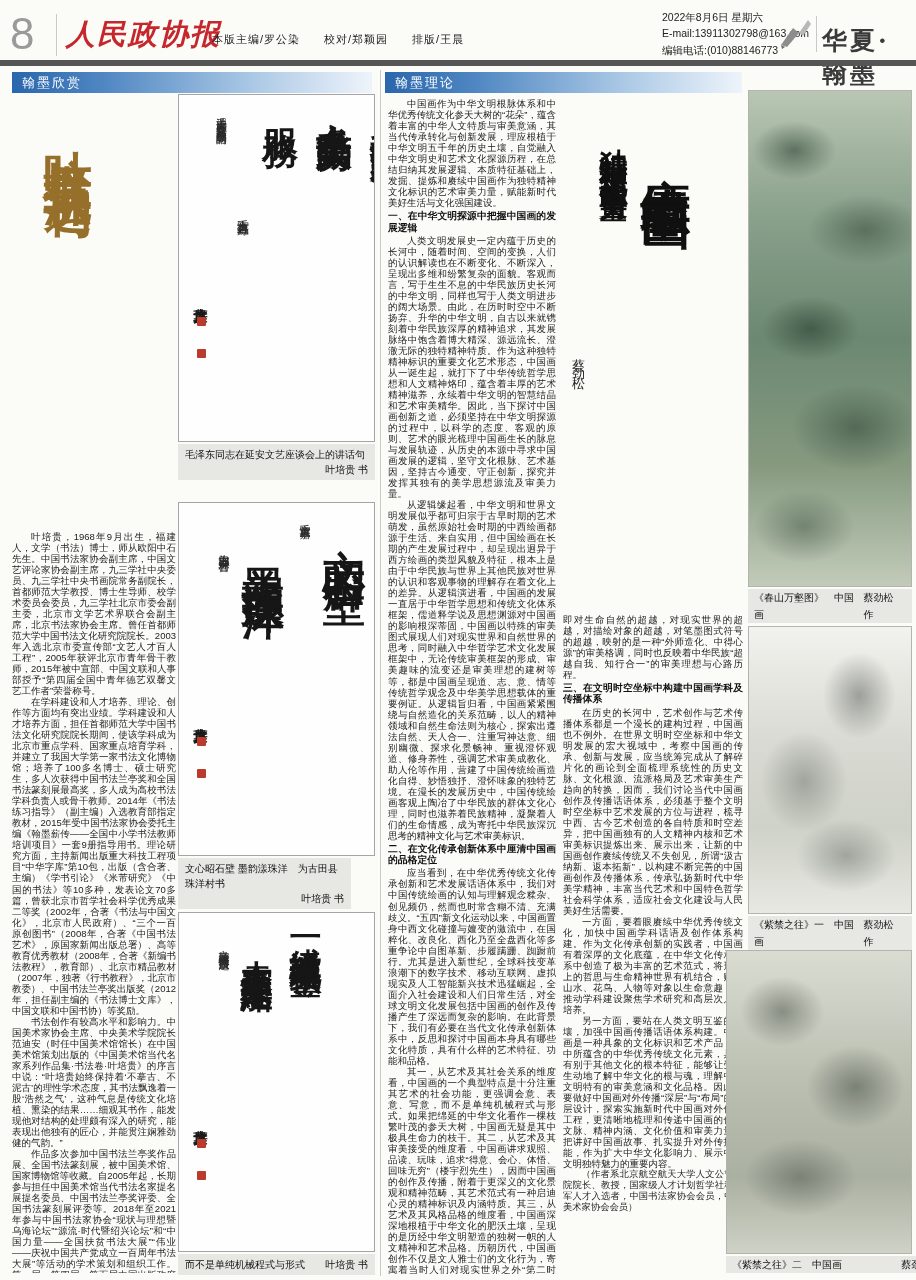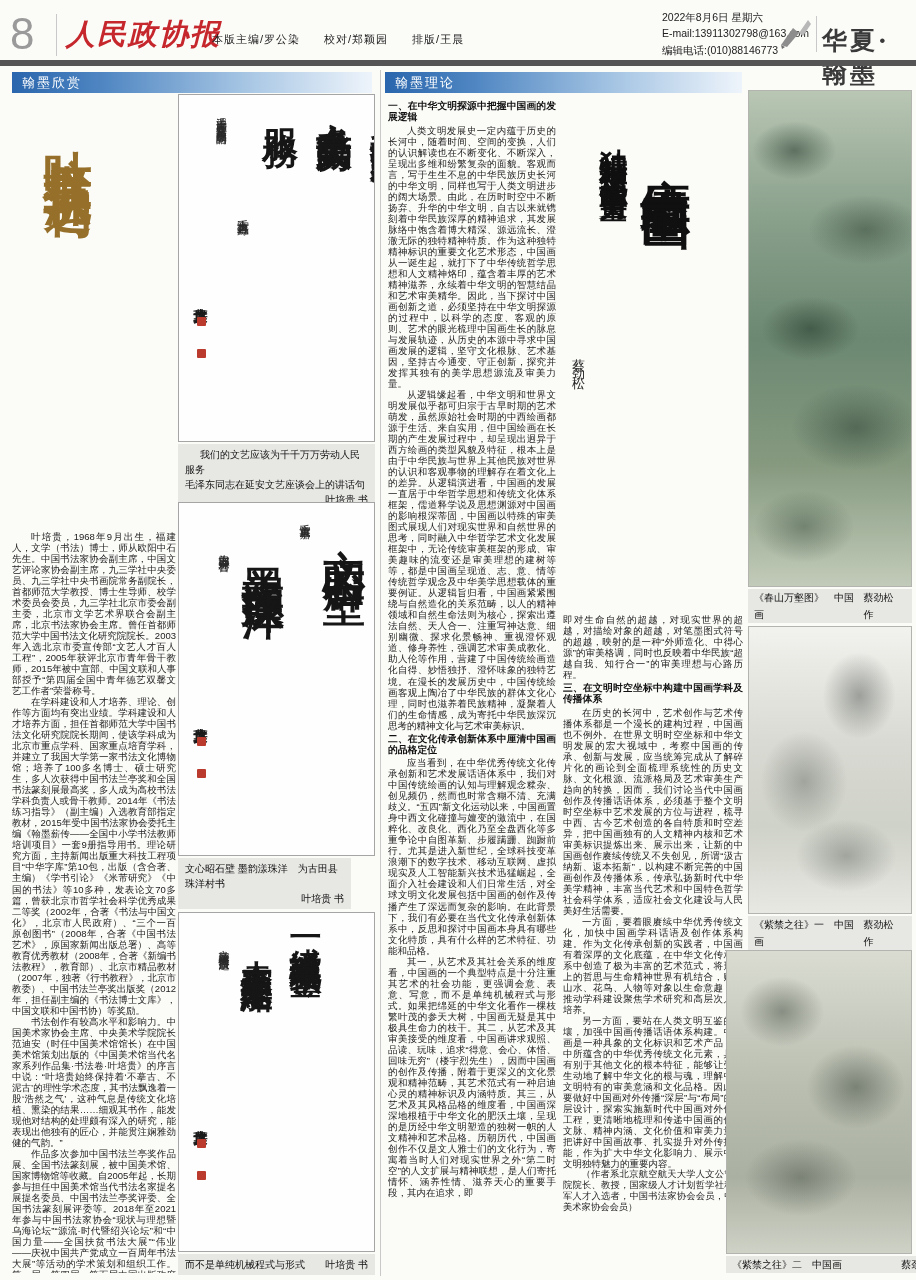--- a/index.html
+++ b/index.html
@@ -102,21 +102,20 @@
     <div class="acol sm" style="padding-top:108px;font-size:12px;">壬寅之春茘錄</div>
     <div class="acol sm" style="padding-top:8px;font-size:10.5px;">毛澤東同志在延安文藝座談會上的講話句</div>
     <div class="acol" style="padding-top:196px;">
       <span class="sig">葉培貴</span>
       <span class="seal"></span>
       <span class="seal"></span>
     </div>
   </div>
 </div>
 <div class="abs capstrip" style="left:178px;top:444px;width:197px;">
-  <div style="text-indent:1.5em;">我们的文艺应该为千千万万劳动人民服务</div>
   <div>毛泽东同志在延安文艺座谈会上的讲话句</div>
   <div class="credit">叶培贵 书</div>
 </div>
 
 <div class="abs artbox" style="left:178px;top:502px;width:197px;height:354px;">
   <div class="artflow">
     <div class="acol big" style="font-size:42px;letter-spacing:8px;padding-top:6px;">文心昭石壁</div>
     <div class="acol sm" style="padding-top:6px;font-size:11px;">壬寅歲首嘉平</div>
     <div class="acol big" style="font-size:42px;letter-spacing:8px;padding-top:24px;">墨韻漾珠洋</div>
     <div class="acol sm" style="padding-top:36px;font-size:11px;">为古田縣珠洋村書</div>
@@ -154,20 +153,21 @@
   <p>在学科建设和人才培养、理论、创作等方面均有突出业绩。学科建设和人才培养方面，担任首都师范大学中国书法文化研究院院长期间，使该学科成为北京市重点学科、国家重点培育学科，并建立了我国大学第一家书法文化博物馆；培养了100多名博士、硕士研究生，多人次获得中国书法兰亭奖和全国书法篆刻展最高奖，多人成为高校书法学科负责人或骨干教师。2014年《书法练习指导》（副主编）入选教育部指定教材，2015年受中国书法家协会委托主编《翰墨薪传——全国中小学书法教师培训项目》一套9册指导用书。理论研究方面，主持新闻出版重大科技工程项目“中华字库”第10包，出版（含合著、主编）《学书引论》《米芾研究》《中国的书法》等10多种，发表论文70多篇，曾获北京市哲学社会科学优秀成果二等奖（2002年，合著《书法与中国文化》，北京市人民政府）、“三个一百原创图书”（2008年，合著《中国书法艺术》，原国家新闻出版总署）、高等教育优秀教材（2008年，合著《新编书法教程》，教育部）、北京市精品教材（2007年，独著《行书教程》，北京市教委）、中国书法兰亭奖出版奖（2012年，担任副主编的《书法博士文库》，中国文联和中国书协）等奖励。</p>
   <p>书法创作有较高水平和影响力。中国美术家协会主席、中央美术学院院长范迪安（时任中国美术馆馆长）在中国美术馆策划出版的《中国美术馆当代名家系列作品集·书法卷·叶培贵》的序言中说：“叶培贵始终保持着‘不摹古、不泥古’的理性学术态度，其书法飘逸着一股‘浩然之气’，这种气息是传统文化培植、熏染的结果……细观其书作，能发现他对结构的处理颇有深入的研究，能表现出他独有的匠心，并能贯注娴雅劲健的气韵。”</p>
   <p>作品多次参加中国书法兰亭奖作品展、全国书法篆刻展，被中国美术馆、国家博物馆等收藏。自2005年起，长期参与担任中国美术馆当代书法名家提名展提名委员、中国书法兰亭奖评委、全国书法篆刻展评委等。2018年至2021年参与中国书法家协会“现状与理想暨乌海论坛”“源流·时代暨绍兴论坛”和“中国力量——全国扶贫书法大展”“伟业——庆祝中国共产党成立一百周年书法大展”等活动的学术策划和组织工作。第一届、第四届、第五届中国出版政府奖图书奖评委。</p>
 </div>
 
 <div class="abs secbar" style="left:385px;top:72px;width:357px;">翰墨理论</div>
 
 <div class="abs" style="left:385px;top:96px;width:358px;height:1180px;">
 
   <div class="abs bodycol" style="left:3px;top:2px;width:168px;height:1176px;">
+    <p>中国画作为中华文明根脉体系和中华优秀传统文化参天大树的“花朵”，蕴含着丰富的中华人文特质与审美意涵，其当代传承转化与创新发展，理应根植于中华文明五千年的历史土壤，自觉融入中华文明史和艺术文化探源历程，在总结归纳其发展逻辑、本质特征基础上，发掘、提炼和赓续中国画作为独特精神文化标识的艺术审美力量，赋能新时代美好生活与文化强国建设。</p>
     <h4>一、在中华文明探源中把握中国画的发展逻辑</h4>
     <p>人类文明发展史一定内蕴于历史的长河中，随着时间、空间的变换，人们的认识解读也在不断变化、不断深入，呈现出多维和纷繁复杂的面貌。客观而言，写于生生不息的中华民族历史长河的中华文明，同样也写于人类文明进步的阔大场景。由此，在历时时空中不断扬弃、升华的中华文明，自古以来就镌刻着中华民族深厚的精神追求，其发展脉络中饱含着博大精深、源远流长、澄澈无际的独特精神特质。作为这种独特精神标识的重要文化艺术形态，中国画从一诞生起，就打下了中华传统哲学思想和人文精神烙印，蕴含着丰厚的艺术精神滋养，永续着中华文明的智慧结晶和艺术审美精华。因此，当下探讨中国画创新之道，必须坚持在中华文明探源的过程中，以科学的态度、客观的原则、艺术的眼光梳理中国画生长的脉息与发展轨迹，从历史的本源中寻求中国画发展的逻辑，坚守文化根脉、艺术基因，坚持古今通变、守正创新，探究并发挥其独有的美学思想源流及审美力量。</p>
     <p>从逻辑缘起看，中华文明和世界文明发展似乎都可归宗于古早时期的艺术萌发，虽然原始社会时期的中西绘画都源于生活、来自实用，但中国绘画在长期的产生发展过程中，却呈现出迥异于西方绘画的类型风貌及特征，根本上是由于中华民族与世界上其他民族对世界的认识和客观事物的理解存在着文化上的差异。从逻辑演进看，中国画的发展一直居于中华哲学思想和传统文化体系框架，儒道释学说及思想渊源对中国画的影响根深蒂固，中国画以特殊的审美图式展现人们对现实世界和自然世界的思考，同时融入中华哲学艺术文化发展框架中，无论传统审美框架的形成、审美趣味的流变还是审美理想的建树等等，都是中国画呈现道、志、意、情等传统哲学观念及中华美学思想载体的重要例证。从逻辑旨归看，中国画紧紧围绕与自然造化的关系范畴，以人的精神领域和自然生命法则为核心，探索出遵法自然、天人合一、注重写神达意、细别幽微、探求化景畅神、重视澄怀观道、修身养性，强调艺术审美成教化、助人伦等作用，营建了中国传统绘画造化自得、妙悟独抒、澄怀味象的独特艺境。在漫长的发展历史中，中国传统绘画客观上陶冶了中华民族的群体文化心理，同时也滋养着民族精神，凝聚着人们的生命情感，成为寄托中华民族深沉思考的精神文化与艺术审美标识。</p>
     <h4>二、在文化传承创新体系中厘清中国画的品格定位</h4>
     <p>应当看到，在中华优秀传统文化传承创新和艺术发展话语体系中，我们对中国传统绘画的认知与理解观念糅杂、创见频仍，然而也时常含糊不清、充满歧义。“五四”新文化运动以来，中国画置身中西文化碰撞与嬗变的激流中，在国粹化、改良化、西化乃至全盘西化等多重争论中自图革新、步履蹒跚、踟蹰前行。尤其是进入新世纪，全球科技变革浪潮下的数字技术、移动互联网、虚拟现实及人工智能新兴技术迅猛崛起，全面介入社会建设和人们日常生活，对全球文明文化发展包括中国画的创作及传播产生了深远而复杂的影响。在此背景下，我们有必要在当代文化传承创新体系中，反思和探讨中国画本身具有哪些文化特质，具有什么样的艺术特征、功能和品格。</p>
     <p>其一，从艺术及其社会关系的维度看，中国画的一个典型特点是十分注重其艺术的社会功能，更强调会意、表意、写意，而不是单纯机械程式与形式。如果把绵延的中华文化看作一棵枝繁叶茂的参天大树，中国画无疑是其中极具生命力的枝干。其二，从艺术及其审美接受的维度看，中国画讲求观照、品读、玩味，追求“得意、会心、体悟、回味无穷”（楼宇烈先生），因而中国画的创作及传播，附着于更深义的文化景观和精神范畴，其艺术范式有一种启迪心灵的精神标识及内涵特质。其三，从艺术及其风格品格的维度看，中国画深深地根植于中华文化的肥沃土壤，呈现的是历经中华文明塑造的独树一帜的人文精神和艺术品格。历朝历代，中国画创作不仅是文人雅士们的文化行为，寄寓着当时人们对现实世界之外“第二时空”的人文扩展与精神联想，是人们寄托情怀、涵养性情、滋养天心的重要手段，其内在追求，即</p>
   </div>
 
   <div class="abs v tmain" style="left:256px;top:42px;height:420px;">赓续中国画</div>
   <div class="abs v tsub" style="left:214px;top:30px;height:470px;">独特精神文化标识的审美力量</div>

